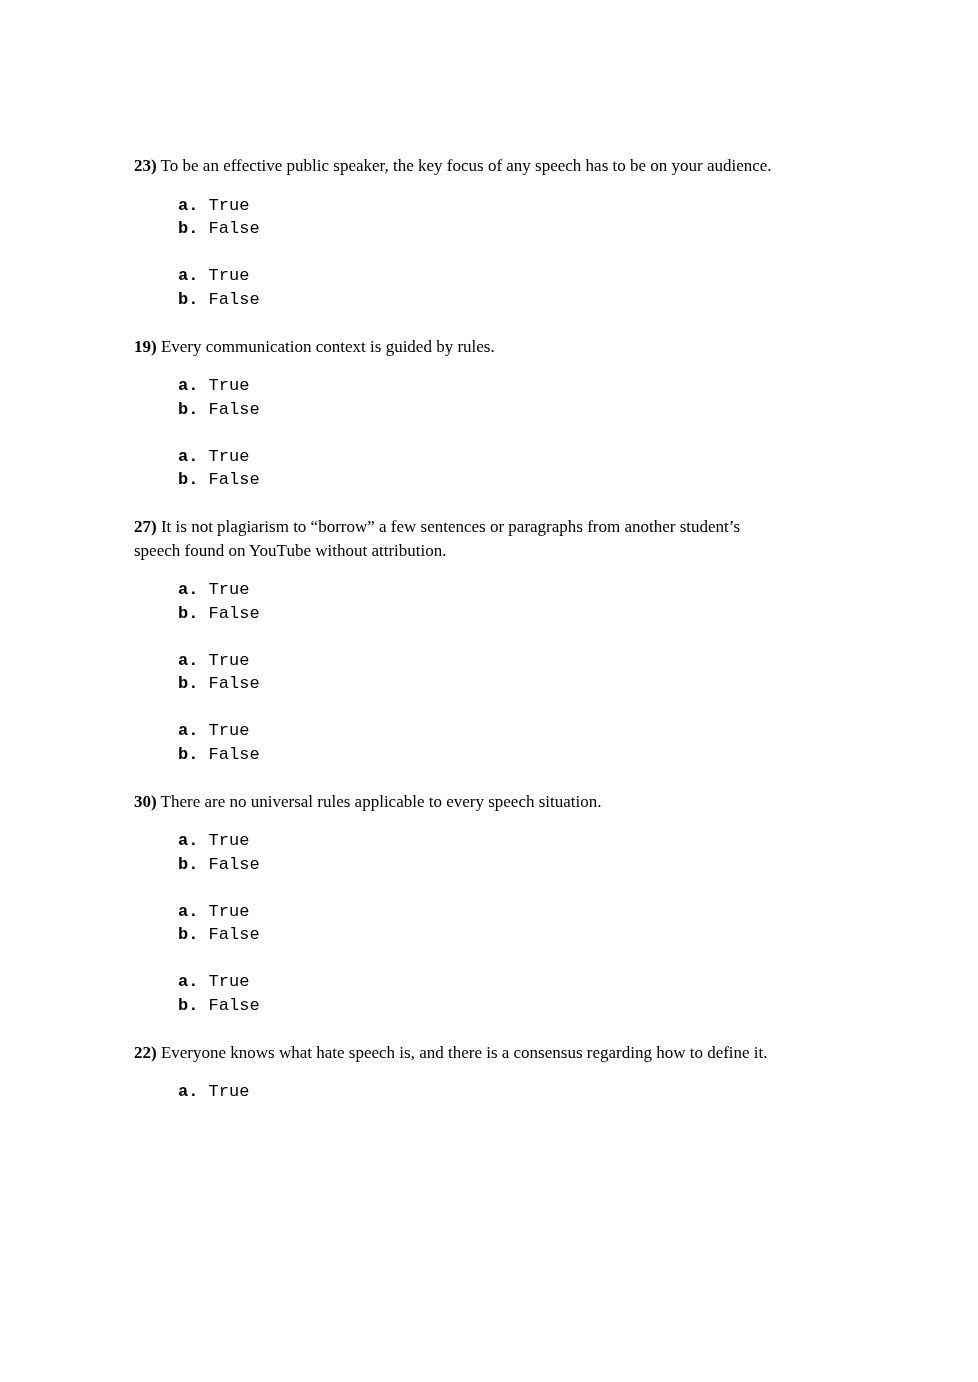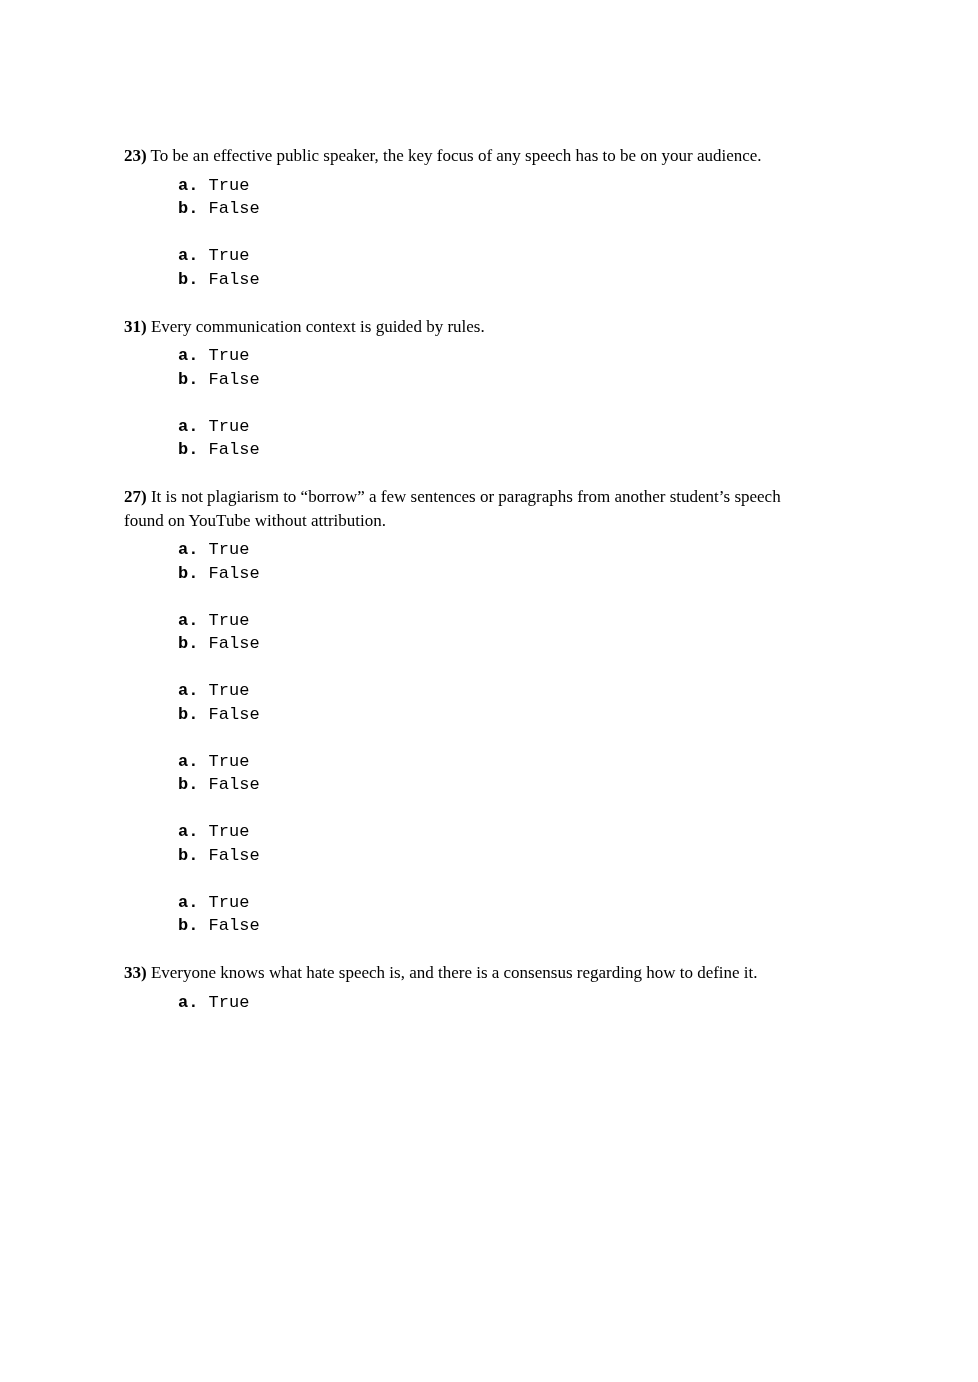--- a/index.html
+++ b/index.html
@@ -21,21 +21,21 @@
   .content {
     position: absolute;
     top: 138px;
     left: 118px;
     width: 676px;
   }
   .question {
     margin: 0 0 23.5px 0;
   }
   .q-para {
-    margin: 6px;
+    margin: 16px;
   }
   .q-num {
     font-weight: bold;
   }
   .option {
     padding-left: 60px;
     font-family: Liberation Mono, monospace;
   }
   .opt-letter {
     font-weight: bold;
@@ -57,21 +57,21 @@
 
   <div class="question">
     <div>
 
     <div class="option"><span class="opt-letter">a.</span><span> True</span></div>
           <div class="option"><span class="opt-letter">b.</span><span> False</span></div>
         </div>
   </div>
 
   <div class="question">
-    <p class="q-para"><span class="q-num">31)</span><span> Every communication context is guided by rules.</span></p>
+    <p class="q-para"><span class="q-num">19)</span><span> Every communication context is guided by rules.</span></p>
     <div>
 
     <div class="option"><span class="opt-letter">a.</span><span> True</span></div>
           <div class="option"><span class="opt-letter">b.</span><span> False</span></div>
         </div>
   </div>
 
   <div class="question">
     <div>
 
@@ -99,20 +99,21 @@
 
   <div class="question">
     <div>
 
     <div class="option"><span class="opt-letter">a.</span><span> True</span></div>
           <div class="option"><span class="opt-letter">b.</span><span> False</span></div>
         </div>
   </div>
 
   <div class="question">
+    <p class="q-para"><span class="q-num">30)</span><span> There are no universal rules applicable to every speech situation.</span></p>
     <div>
 
     <div class="option"><span class="opt-letter">a.</span><span> True</span></div>
           <div class="option"><span class="opt-letter">b.</span><span> False</span></div>
         </div>
   </div>
 
   <div class="question">
     <div>
 
@@ -123,20 +124,20 @@
 
   <div class="question">
     <div>
 
     <div class="option"><span class="opt-letter">a.</span><span> True</span></div>
           <div class="option"><span class="opt-letter">b.</span><span> False</span></div>
         </div>
   </div>
 
   <div class="question">
-    <p class="q-para"><span class="q-num">33)</span><span> Everyone knows what hate speech is, and there is a consensus regarding how to define it.</span></p>
+    <p class="q-para"><span class="q-num">22)</span><span> Everyone knows what hate speech is, and there is a consensus regarding how to define it.</span></p>
     <div>
 
     <div class="option"><span class="opt-letter">a.</span><span> True</span></div>
         </div>
   </div>
 </div>
 </div>
 
 </body></html>

